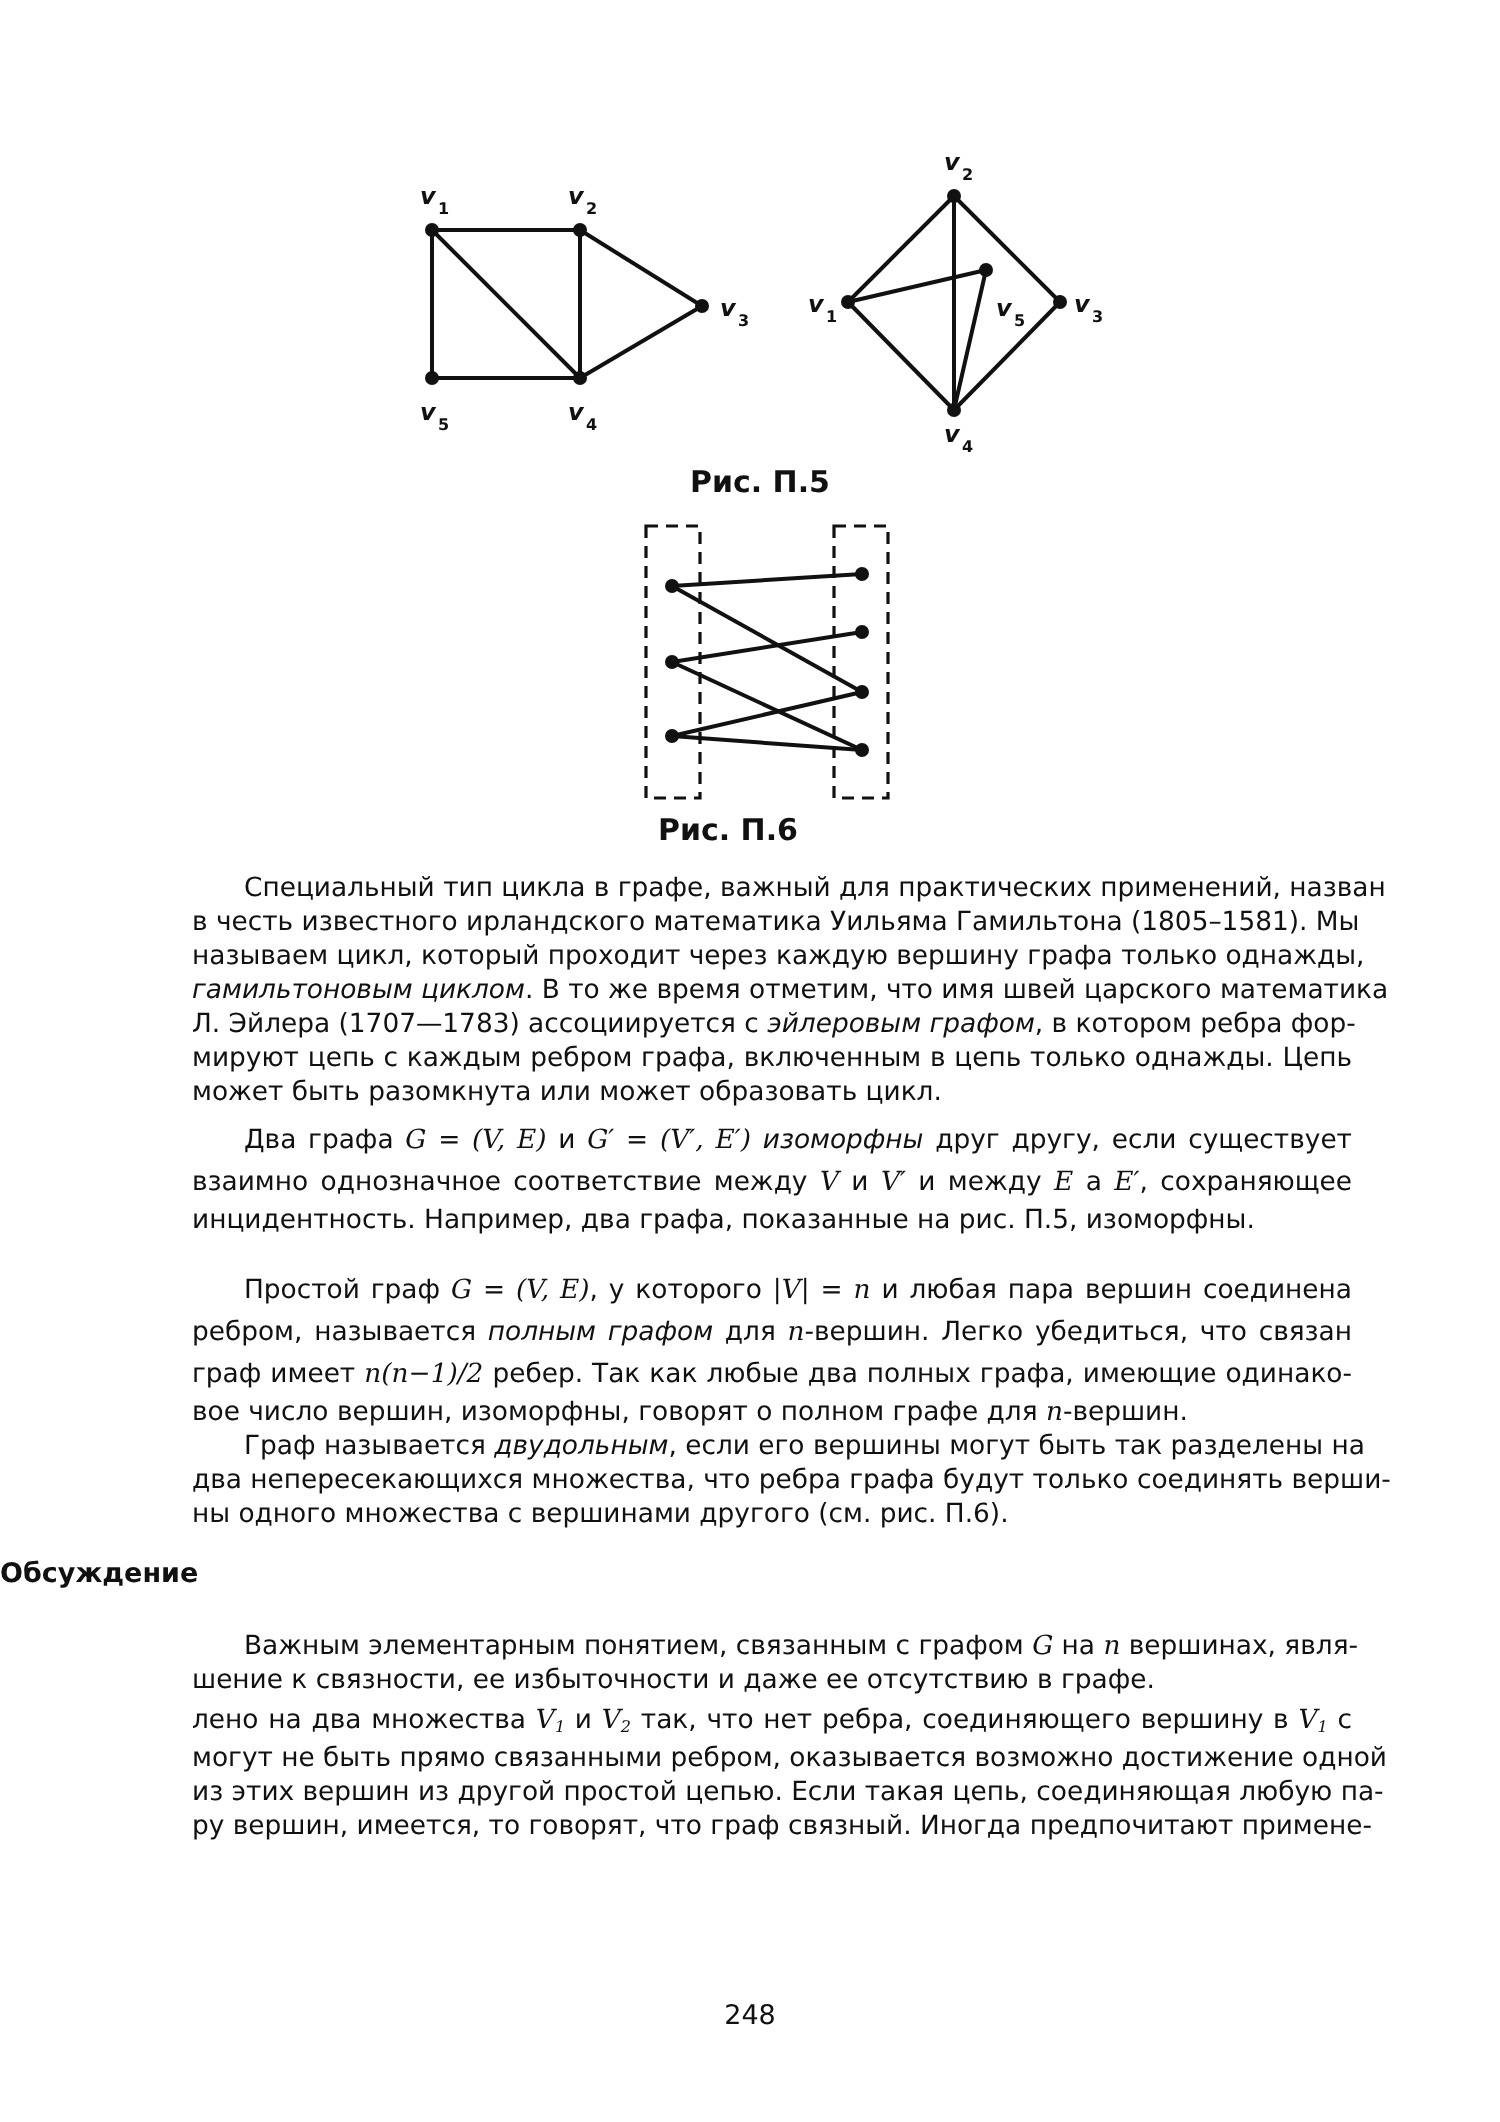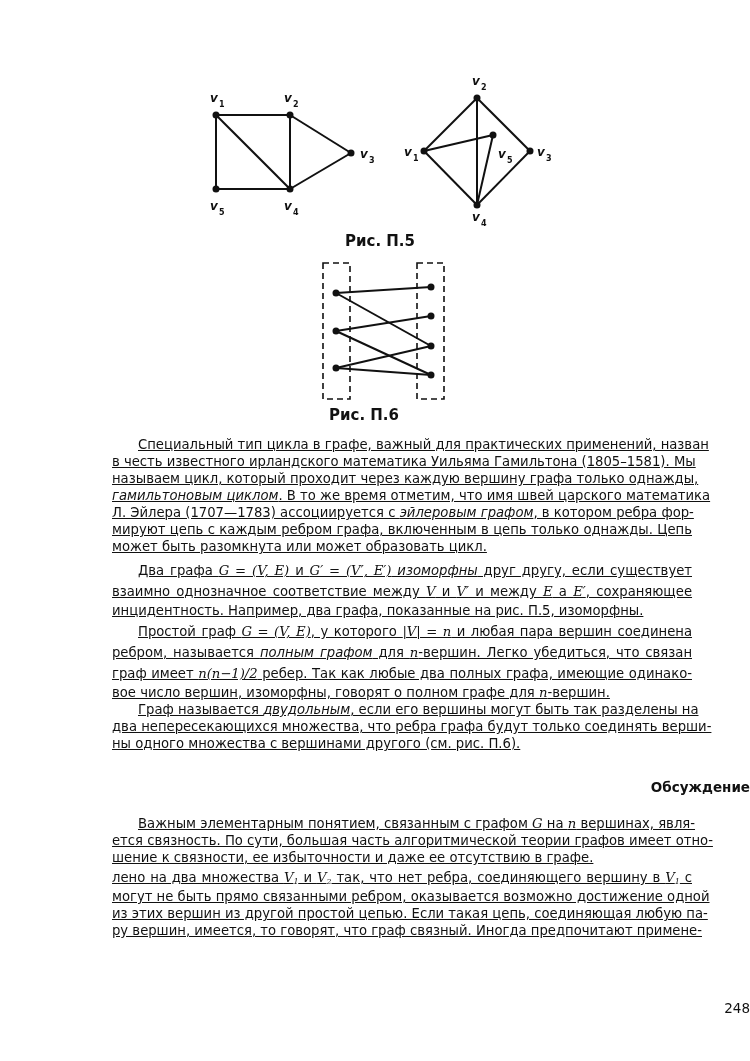--- a/index.html
+++ b/index.html
@@ -3,28 +3,28 @@
 <meta charset="utf-8">
 <style>
   html, body { margin: 0; padding: 0; background: #ffffff; }
   body { width: 750px; height: 1061px; position: relative; overflow: hidden;
          font-family: "DejaVu Sans", sans-serif; color: #111; }
   .fig { position: absolute; }
   .caption { position: absolute; font-family: "DejaVu Sans", sans-serif; font-weight: bold;
              font-size: 15px; color: #111; text-align: center; }
   .vlabel { font-family: "DejaVu Sans", sans-serif; font-weight: bold; font-style: italic; font-size: 12px; fill: #111; }
   .vsub { font-family: "DejaVu Sans", sans-serif; font-weight: bold; font-size: 8px; fill: #111; }
-  .text-block { position: absolute; left: 112px; width: 580px; font-size: 13.2px; line-height: 17px; text-decoration: underline; }
+  .text-block { position: absolute; left: 96px; width: 580px; font-size: 13.2px; line-height: 17px; }
   .line { display: block; text-align: justify; text-align-last: justify; white-space: nowrap; height: 17px; }
   .line.last { text-align-last: left; }
   .line.tall { height: 21px; line-height: 21px; }
   .m { font-family: "DejaVu Serif", serif; font-style: italic; }
   .mr { font-family: "DejaVu Serif", serif; }
   em { font-style: italic; }
-  .heading { position: absolute; left: 0; width: 750px; text-align: right; font-weight: bold; font-size: 13.5px; }
+  .heading { position: absolute; left: 0; width: 750px; text-align: left; font-weight: bold; font-size: 13.5px; }
   .pagenum { position: absolute; left: 0; width: 750px; text-align: center; font-size: 13.5px; }
   sub { font-size: 8px; vertical-align: -2px; }
 </style>
 </head>
 <body>
 
 <svg class="fig" style="left:195px; top:80px;" width="180" height="150" viewBox="0 0 180 150">
   <g stroke="#111" stroke-width="2" fill="none">
     <line x1="21" y1="35" x2="95" y2="35"></line>
     <line x1="21" y1="35" x2="21" y2="109"></line>
@@ -133,21 +133,21 @@
     <span class="line" style="padding-left: 26px; text-indent: 0px;">
       <span style="display:inline-block; width:0;"></span><span>Специальный тип цикла в графе, важный для практических применений, назван</span></span>
     <span class="line"><span>в честь известного ирландского математика Уильяма Гамильтона (1805–1581). Мы</span></span>
     <span class="line"><span>называем цикл, который проходит через каждую вершину графа только однажды,</span></span>
     <span class="line"><em>гамильтоновым циклом</em><span>. В то же время отметим, что имя швей царского математика</span></span>
     <span class="line"><span>Л. Эйлера (1707—1783) ассоциируется с </span><em>эйлеровым графом</em><span>, в котором ребра фор-</span></span>
     <span class="line"><span>мируют цепь с каждым ребром графа, включенным в цепь только однажды. Цепь</span></span>
     <span class="line last"><span>может быть разомкнута или может образовать цикл.</span></span>
   </div>
 
-  <div style="margin-bottom:2px;">
+  <div style="margin-bottom:16px;">
     <span class="line tall" style="padding-left:26px;"><span>Два графа </span><span class="m">G = (V, E)</span><span> и </span><span class="m">G′ = (V′, E′)</span><em> изоморфны</em><span> друг другу, если существует</span></span>
     <span class="line tall"><span>взаимно однозначное соответствие между </span><span class="m">V</span><span> и </span><span class="m">V′</span><span> и между </span><span class="m">E</span><span> а </span><span class="m">E′</span><span>, сохраняющее</span></span>
     <span class="line last"><span>инцидентность. Например, два графа, показанные на рис. П.5, изоморфны.</span></span>
   </div>
 
   <div style="margin-bottom:0;">
     <span class="line tall" style="padding-left:26px;"><span>Простой граф </span><span class="m">G = (V, E)</span><span>, у которого </span><span class="m">|V| = n</span><span> и любая пара вершин соединена</span></span>
     <span class="line tall"><span>ребром, называется </span><em>полным графом</em><span> для </span><span class="m">n</span><span>-вершин. Легко убедиться, что связан</span></span>
     <span class="line tall"><span>граф имеет </span><span class="m">n(n−1)/2</span><span> ребер. Так как любые два полных графа, имеющие одинако-</span></span>
     <span class="line last"><span>вое число вершин, изоморфны, говорят о полном графе для </span><span class="m">n</span><span>-вершин.</span></span>
@@ -158,25 +158,24 @@
     <span class="line"><span>два непересекающихся множества, что ребра графа будут только соединять верши-</span></span>
     <span class="line last"><span>ны одного множества с вершинами другого (см. рис. П.6).</span></span>
   </div>
 </div>
 
 <div class="heading" style="top:779px;">Обсуждение</div>
 
 <div class="text-block" style="top:815px;">
   <div style="margin-bottom:1px;">
     <span class="line" style="padding-left:26px;"><span>Важным элементарным понятием, связанным с графом </span><span class="m">G</span><span> на </span><span class="m">n</span><span> вершинах, явля-</span></span>
-    <span class="line"><span>ется связность. По сути, большая часть алгоритмической теории графов имеет отно-</span></span>
     <span class="line last"><span>шение к связности, ее избыточности и даже ее отсутствию в графе.</span></span>
   </div>
 
   <div>
     <span class="line tall"><span>лено на два множества </span><span class="m"><span>V</span><sub class="mr">1</sub></span><span> и </span><span class="m"><span>V</span><sub class="mr">2</sub></span><span> так, что нет ребра, соединяющего вершину в </span><span class="m"><span>V</span><sub class="mr">1</sub></span><span> с</span></span>
     <span class="line"><span>могут не быть прямо связанными ребром, оказывается возможно достижение одной</span></span>
     <span class="line"><span>из этих вершин из другой простой цепью. Если такая цепь, соединяющая любую па-</span></span>
     <span class="line"><span>ру вершин, имеется, то говорят, что граф связный. Иногда предпочитают примене-</span></span>
   </div>
 </div>
 
-<div class="pagenum" style="top:1000px;text-align:right;">248</div>
+<div class="pagenum" style="top:1000px;">248</div>
 
 </body></html>

